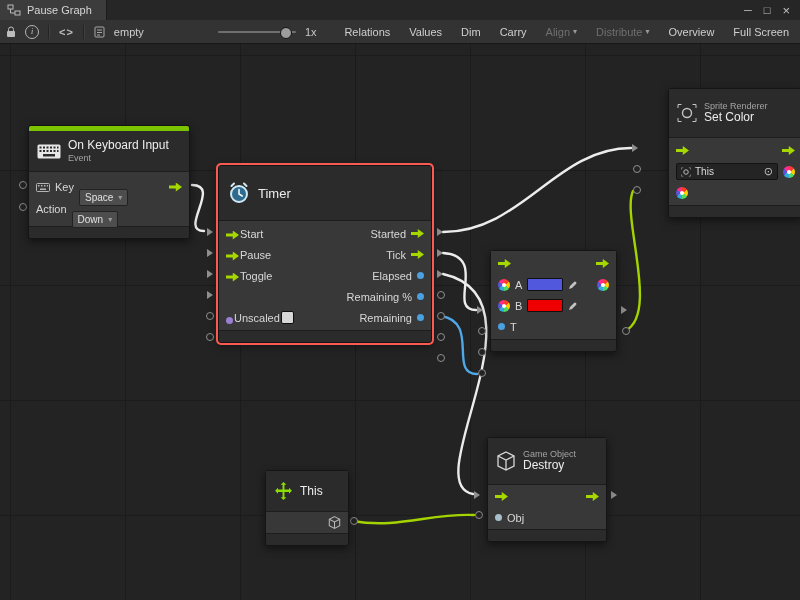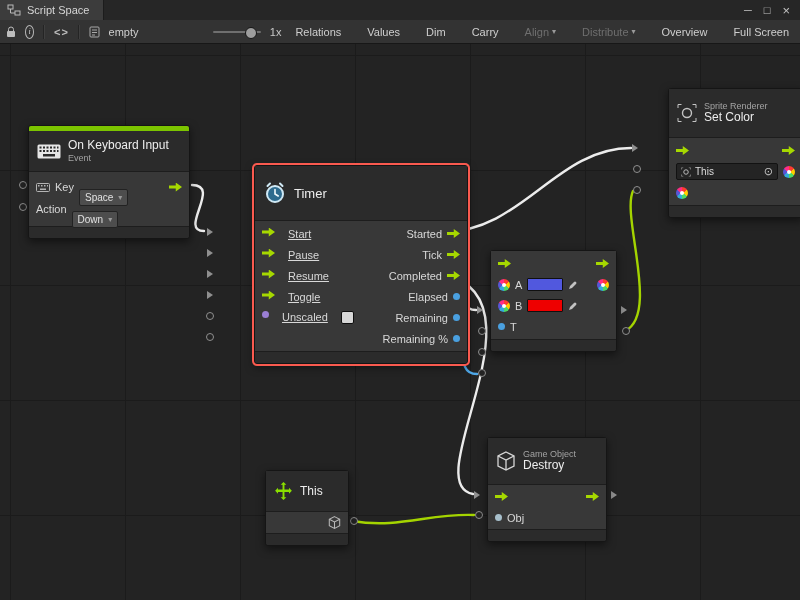--- a/index.html
+++ b/index.html
@@ -18,49 +18,49 @@
        display:flex;align-items:center;font-size:11px;color:#c8c8c8;
        padding:0 6px;gap:9px;}
   .sep{width:1px;height:14px;background:#242424;border-right:1px solid #3f3f3f;}
   .tico{color:#bdbdbd;font-size:11px;display:flex;align-items:center;}
   .circle-i{width:12px;height:12px;border:1px solid #b5b5b5;border-radius:50%;
        display:flex;align-items:center;justify-content:center;font-size:8px;
        color:#cfcfcf;font-style:italic;font-family:"Liberation Serif",serif;}
   .zoomtrack{width:78px;height:2px;background:#6f6f6f;border-radius:1px;position:relative;}
   .zoomhandle{position:absolute;right:4px;top:-4px;width:10px;height:10px;
        border-radius:50%;background:#9d9d9d;border:1px solid #151515;}
-  .tbtn{padding:2px 5px;white-space:nowrap;color:#cfcfcf;display:flex;align-items:center;gap:3px;margin-left:7px;}
+  .tbtn{padding:2px 5px;white-space:nowrap;color:#cfcfcf;display:flex;align-items:center;gap:3px;}
   .tbtn.disabled{color:#6f6f6f;}
   .caret{font-size:8px;color:#9a9a9a;}
   
   .canvas{position:absolute;left:0;top:44px;width:800px;height:556px;
       background-color:#232323;
       background-image:linear-gradient(to right,#1b1b1b 1px,transparent 1px),
                        linear-gradient(to bottom,#1b1b1b 1px,transparent 1px);
       background-size:115px 115px;background-position:10px 11px;}
   .wires{position:absolute;left:0;top:0;z-index:1;}
   
   .pt{position:absolute;z-index:2;width:0;height:0;border-top:4px solid transparent;
       border-bottom:4px solid transparent;border-left:6px solid #8f8f8f;}
   .pc{position:absolute;z-index:2;width:6px;height:6px;border:1px solid #8f8f8f;
       border-radius:50%;background:#232323;}
   
   .node{position:absolute;z-index:3;background:#2e2e2e;border:1px solid #151515;
       border-radius:3px;box-shadow:0 3px 9px rgba(0,0,0,.5);}
-  .node.selected{box-shadow:0 0 0 2px #fa5a4f,0 3px 9px rgba(0,0,0,.5);margin-left:36px;}
+  .node.selected{box-shadow:0 0 0 2px #fa5a4f,0 3px 9px rgba(0,0,0,.5);}
   .accent{height:5px;background:#7cc400;border-radius:2px 2px 0 0;}
   .nheader{display:flex;align-items:center;gap:7px;padding:0 8px;background:#2b2b2b;
       border-bottom:1px solid #1d1d1d;}
   .htext{display:flex;flex-direction:column;line-height:1.15;}
   .ncat{font-size:9px;color:#a3a3a3;}
   .ntitle{font-size:12px;color:#ededed;}
   .nbody{background:#383838;}
   .nrow{height:21px;display:flex;align-items:center;padding:0 7px;gap:5px;
       font-size:11px;color:#d8d8d8;}
-  .lg{display:flex;align-items:flex-start;gap:13px;text-decoration:underline;}
+  .lg{display:flex;align-items:flex-end;gap:1px;}
   .rg{margin-left:auto;display:flex;align-items:center;gap:5px;}
   .nfooter{height:11px;background:#2b2b2b;border-top:1px solid #1d1d1d;border-radius:0 0 3px 3px;}
   
   .fa{display:inline-block;width:13px;height:9px;background:#a6d800;
       clip-path:polygon(0 32%,52% 32%,52% 0,100% 50%,52% 100%,52% 68%,0 68%);}
   .dot{display:inline-block;width:7px;height:7px;border-radius:50%;}
   .dot.blue{background:#4aa0e0;}
   .dot.purple{background:#9b7fd4;}
   .dot.obj{background:#a8c0cc;}
   .cw{display:inline-block;width:12px;height:12px;border-radius:50%;position:relative;
@@ -84,21 +84,21 @@
 </head>
 <body>
 
 <div class="titlebar">
   <div class="tab">
     <svg width="14" height="12" viewBox="0 0 14 12" fill="none" stroke="#b9b9b9">
       <rect x="1" y="1" width="5" height="4"></rect>
         <rect x="8" y="7" width="5" height="4"></rect>
       <path d="M3.5 5v4H8"></path>
     </svg>
-    <span>Script Space</span>
+    <span>Pause Graph</span>
   </div>
   <div class="wincontrols">
     <span>─</span>
     <span>□</span>
     <span style="font-size:13px;">×</span>
   </div>
 </div>
 
 <div class="toolbar">
   <span class="tico">
@@ -269,51 +269,41 @@
             <span>Pause</span>
           </div>
         <div class="rg">
             <span>Tick</span>
             <span class="fa"></span>
           </div>
       </div>
       <div class="nrow">
         <div class="lg">
             <span class="fa"></span>
-            <span>Resume</span>
-          </div>
-        <div class="rg">
-            <span>Completed</span>
-            <span class="fa"></span>
-          </div>
-      </div>
-      <div class="nrow">
-        <div class="lg">
-            <span class="fa"></span>
             <span>Toggle</span>
           </div>
         <div class="rg">
             <span>Elapsed</span>
+            <span class="dot blue"></span>
+          </div>
+      </div>
+      <div class="nrow">
+        <div class="rg">
+            <span>Remaining %</span>
             <span class="dot blue"></span>
           </div>
       </div>
       <div class="nrow">
         <div class="lg">
             <span class="dot purple"></span>
             <span>Unscaled</span>
             <span class="checkbox"></span>
           </div>
         <div class="rg">
             <span>Remaining</span>
-            <span class="dot blue"></span>
-          </div>
-      </div>
-      <div class="nrow">
-        <div class="rg">
-            <span>Remaining %</span>
             <span class="dot blue"></span>
           </div>
       </div>
     </div>
     <div class="nfooter"></div>
   </div>
 
   <div class="node" style="left:490px;top:206px;width:125px;">
     <div class="nbody" style="padding:2px 0;">
       <div class="nrow">

